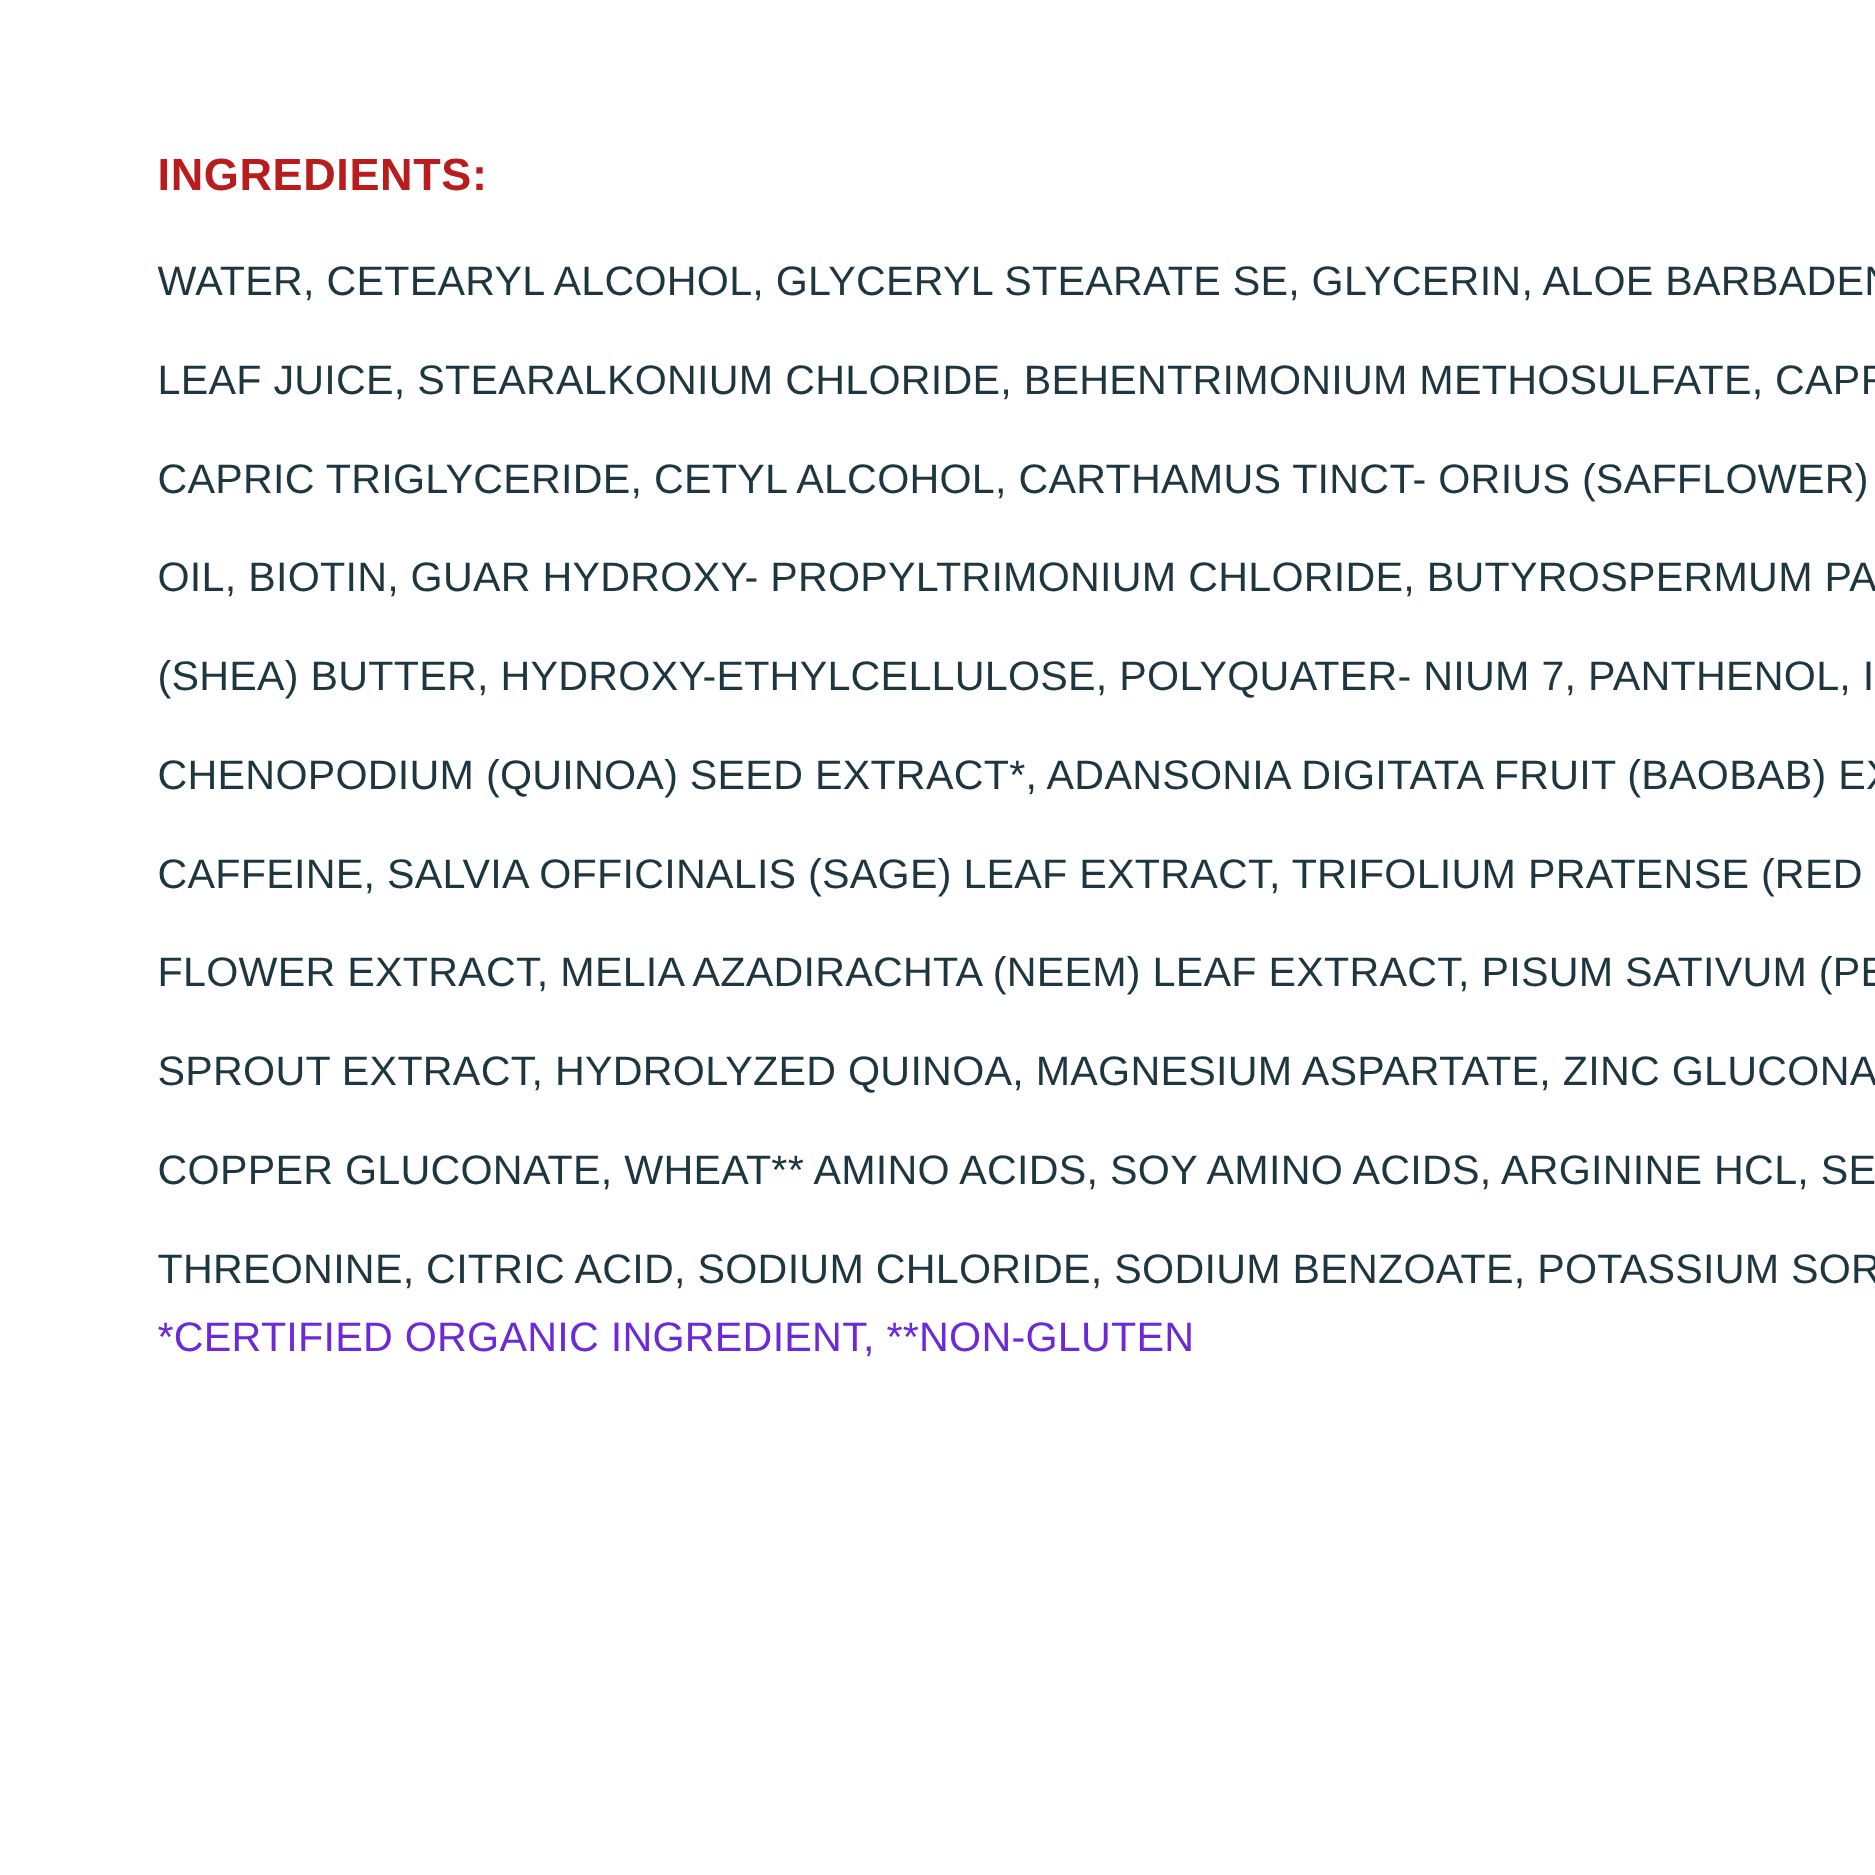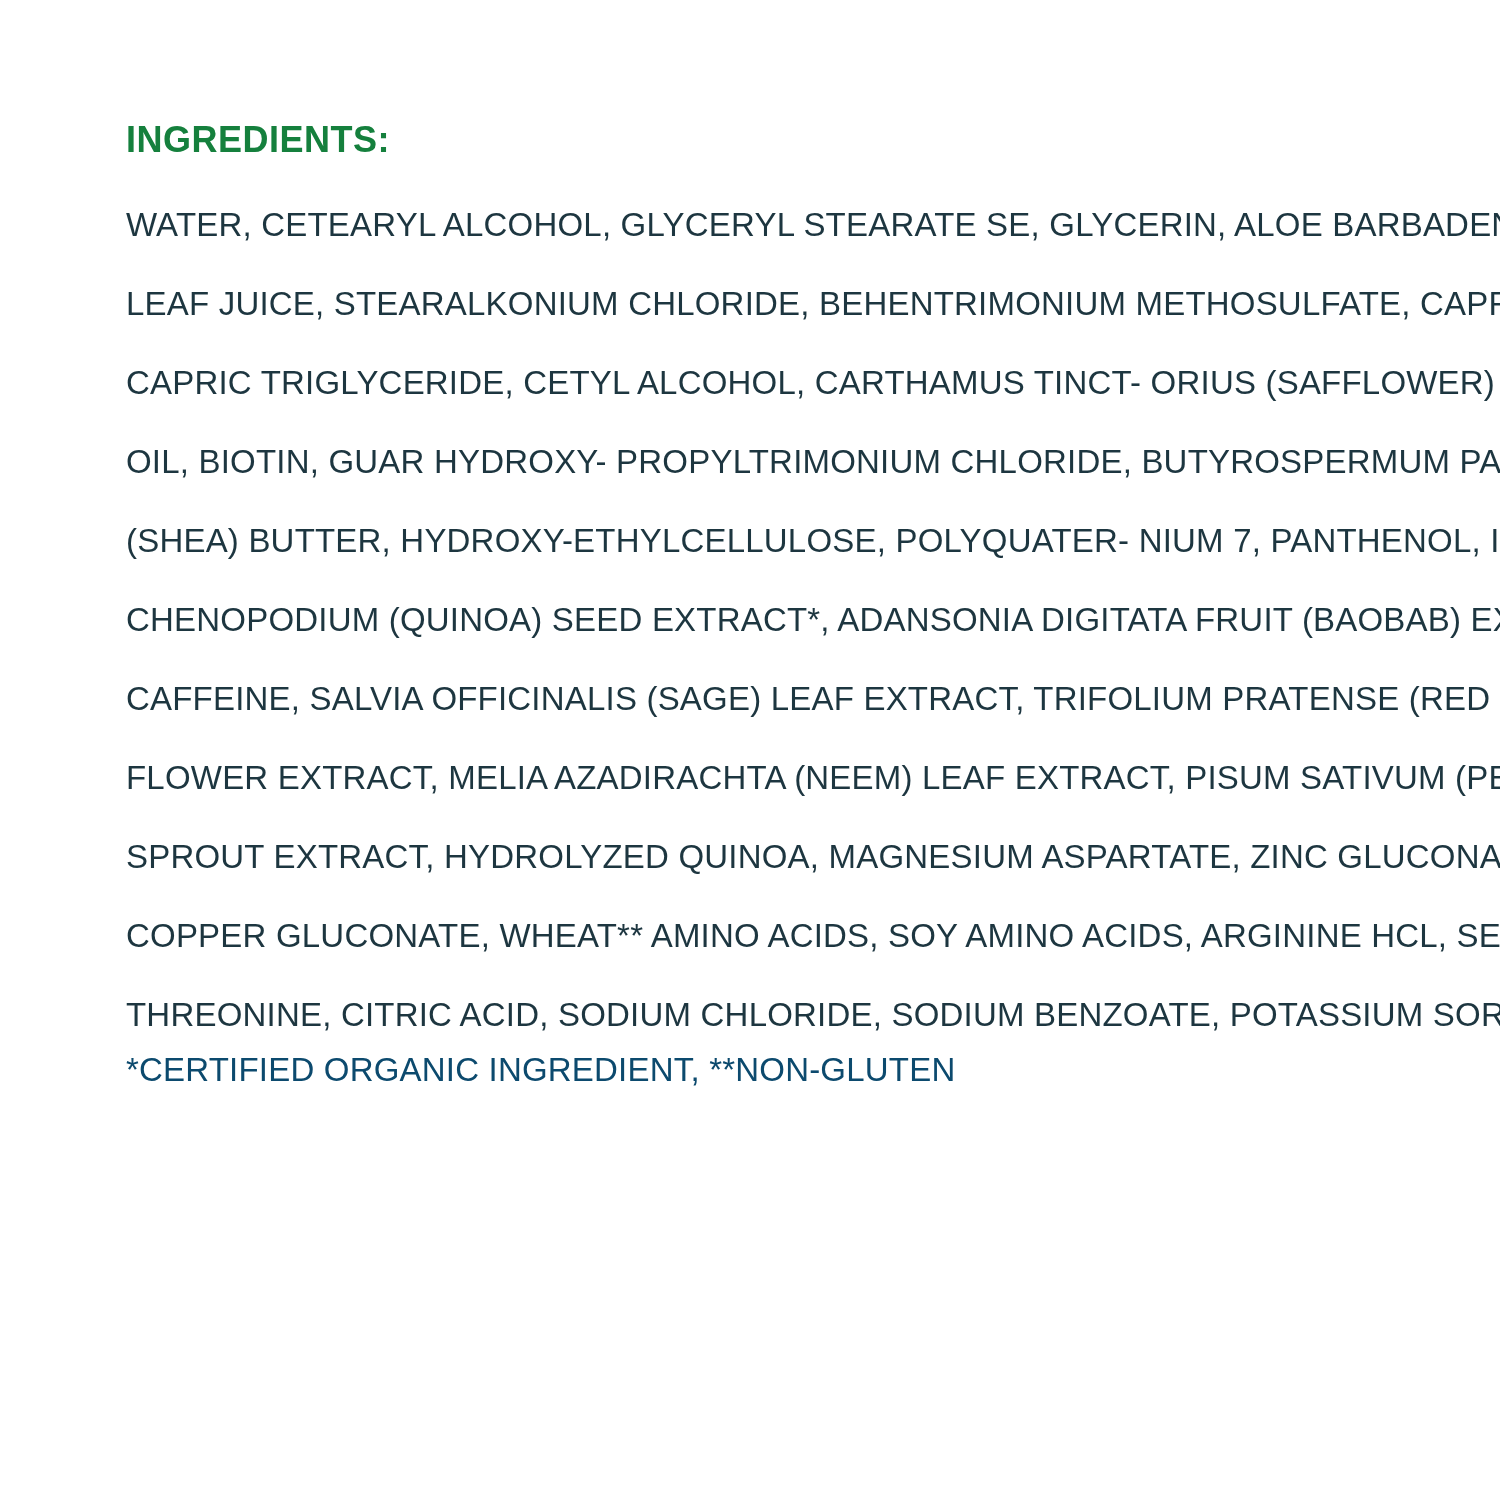--- a/index.html
+++ b/index.html
@@ -17,42 +17,42 @@
   .panel {
     box-sizing: border-box;
     width: 1500px;
     height: 1500px;
     padding: 120px 120px 0 126px;
   }
   .heading {
     font-size: 36px;
     font-weight: 700;
     letter-spacing: 0.5px;
-    color: #15803d;
+    color: #b91c1c;
     margin: 0 0 48px 0;
     line-height: 1.1;
   }
   .body-block {
     font-size: 33px;
     font-weight: 400;
     color: #1d3640;
     letter-spacing: 0.2px;
     max-width: 1255px;
   }
   .body-line {
     line-height: 1.0;
     margin: 0 0 46px 0;
     white-space: nowrap;
   }
   .body-line:last-child {
     margin-bottom: 0;
   }
   .footnote {
     font-size: 33px;
-    color: #0c4a6e;
+    color: #6d28d9;
     letter-spacing: 0.2px;
     margin-top: 22px;
     line-height: 1.0;
     white-space: nowrap;
   }
 </style>
 </head>
 <body>
 
 <div class="panel">

